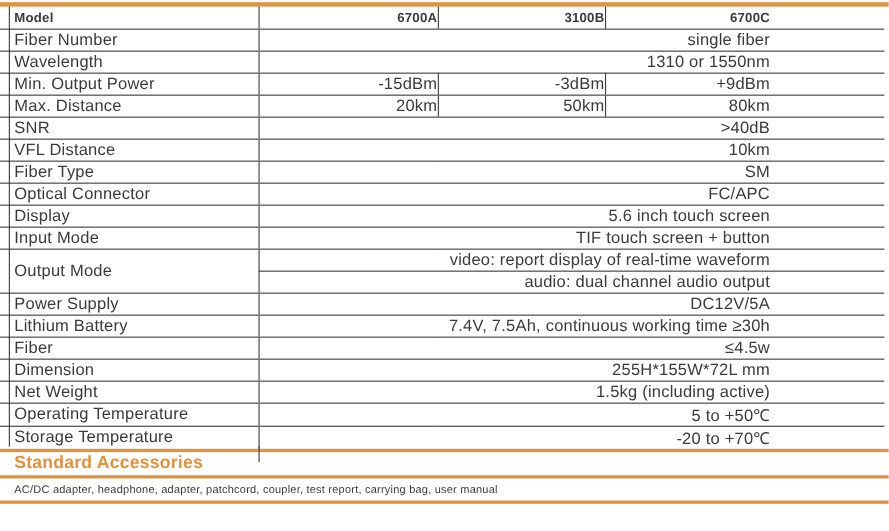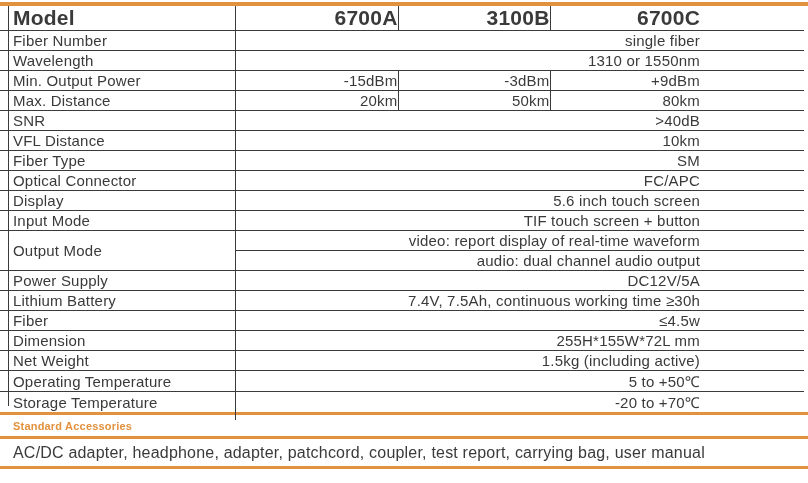--- a/index.html
+++ b/index.html
@@ -44,43 +44,43 @@
   table.spec tr:last-child td { border-bottom: none; margin-top: 12px; }
   td.lbl {
     padding-left: 13px;
     text-align: left;
   }
   td.val {
     border-left: 1px solid var(--border);
     text-align: right;
   }
   td.ph { border-left: none; }
-  tr.head td { font-weight: bold; font-size: 21px; }
+  tr.head td { font-weight: bold; font-size: 12px; }
   .vline {
     position: absolute;
     width: 1px;
     background: var(--border);
   }
   .vline.left { left: 8px; top: 6px; height: 400px; }
   .vline.stub { left: 235px; top: 406px; height: 14px; }
   .acc-head {
     height: 21px;
     display: flex;
     align-items: center;
     padding-left: 13px;
   }
   .acc-head span {
     color: var(--accent);
     font-weight: bold;
-    font-size: 11px;
+    font-size: 16px;
     letter-spacing: 0.2px;
   }
   .acc-items {
     padding: 5px 0 4px 13px;
-    font-size: 16px;
+    font-size: 10px;
     letter-spacing: 0.2px;
     white-space: nowrap;
   }
 </style>
 </head>
 <body>
 
 <div class="page">
 
   <div class="rule top"></div>

